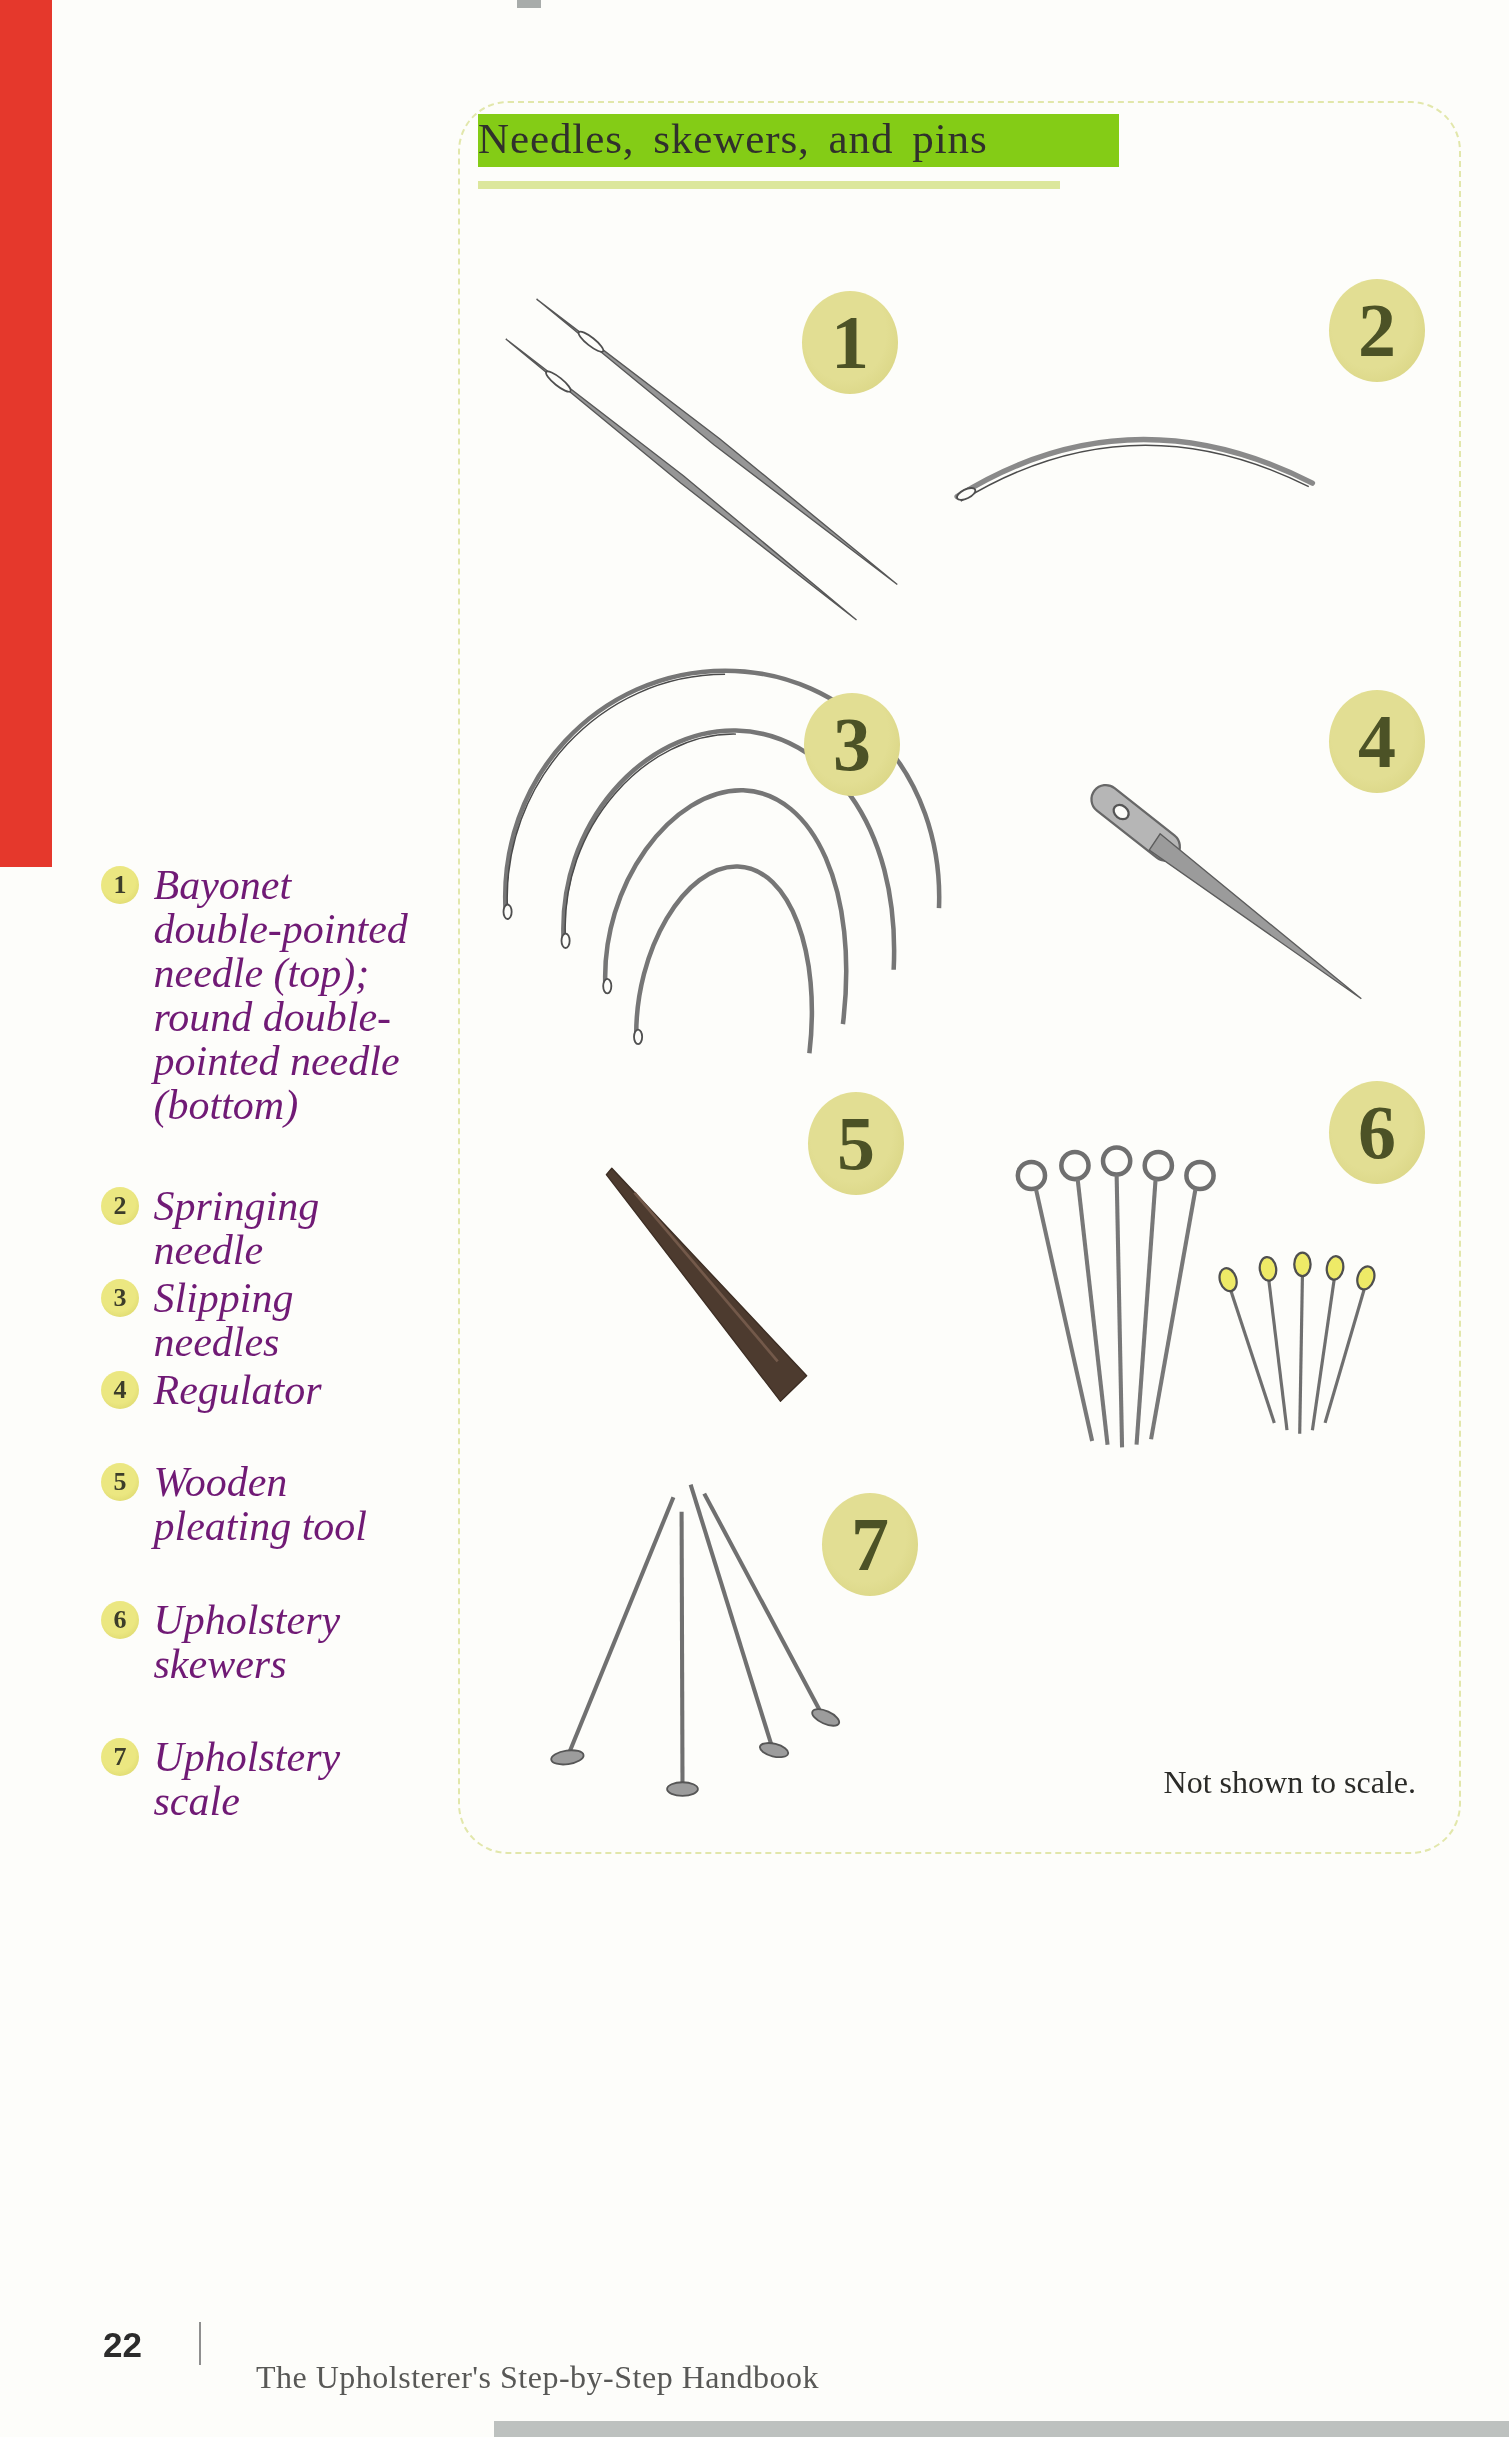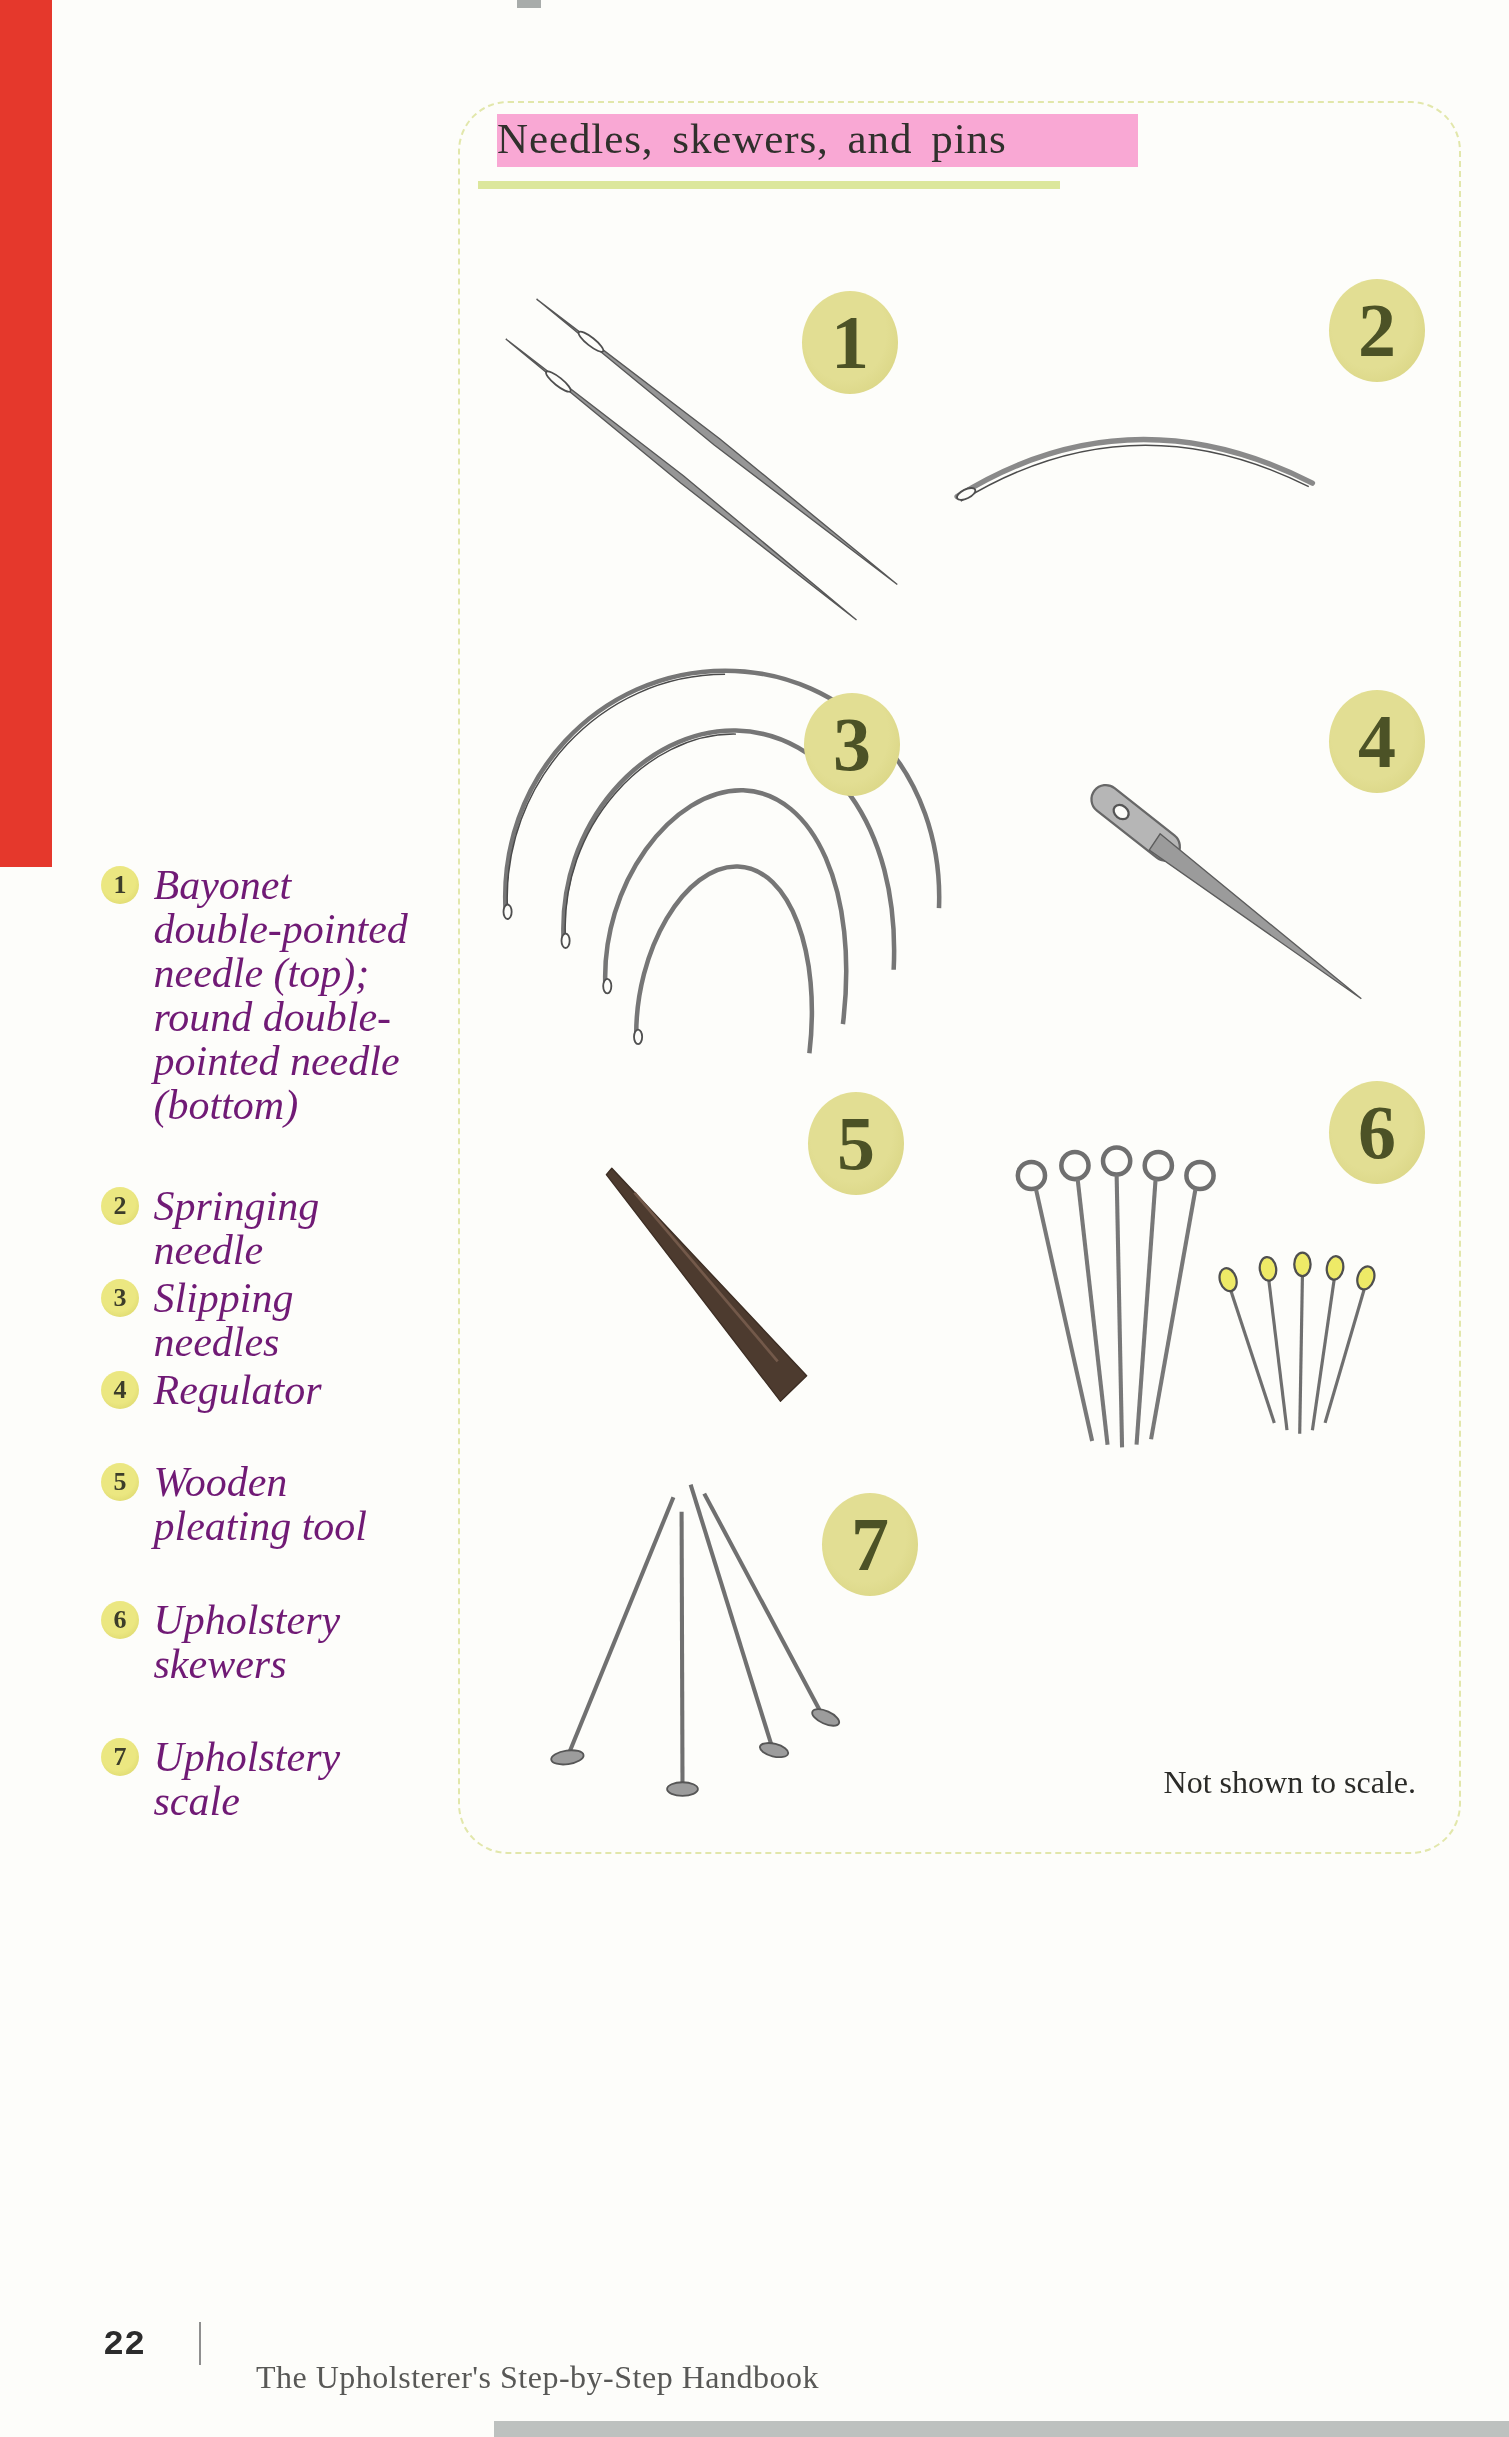--- a/index.html
+++ b/index.html
@@ -14,21 +14,21 @@
   .top-dash{position:absolute;left:517px;top:0;width:23.6px;height:8.2px;background:#a8acaa;}
   .bottom-bar{position:absolute;left:494px;top:2421px;width:1016px;height:17px;background:#bdc1bf;}
   
   .panel{
     position:absolute;left:458px;top:101px;width:999px;height:1749px;
     border:2.7px dashed #e2e7ab;border-radius:50px;background:transparent;
   }
   .fig-title{
     position:absolute;left:478px;top:114px;width:634px;
     font-size:43px;letter-spacing:0.9px;word-spacing:7.2px;color:#30302c;
-    background:#f9a8d4;padding:0 7.2px 3.6px 0;margin-left:19px;
+    background:#84cc16;padding:0 7.2px 3.6px 0;
   }
   .title-underline{position:absolute;left:478px;top:181px;width:582px;height:8.2px;background:#dce79c;}
   .scale-note{position:absolute;right:94px;top:1764px;font-size:32px;color:#2b2b28;margin-left:13px;}
   
   .badge{
     position:absolute;width:96px;height:103px;border-radius:50%;
     background:radial-gradient(ellipse at 45% 40%, #e2de93 55%, #d5d07c 100%);
     display:flex;align-items:center;justify-content:center;
     font-size:76px;font-weight:600;color:#4c5226;
   }
@@ -46,21 +46,21 @@
   .li-5{top:1460px;} .li-6{top:1598px;} .li-7{top:1735px;}
   .legend-badge{
     flex:0 0 auto;width:38px;height:38px;border-radius:50%;margin:2.7px 14.5px 0 0;
     background:radial-gradient(circle at 45% 40%, #ebe781 55%, #d6d165 100%);
     display:flex;align-items:center;justify-content:center;
     font-size:26px;font-weight:700;color:#3c3d2a;
   }
   .legend-label{width:256px;font-size:42px;line-height:44px;color:#701a75;font-style:italic;}
   
   .footer{position:absolute;left:0;top:2320px;width:1510px;height:63px;}
-  .page-num{position:absolute;left:103px;top:5.4px;font-family:Liberation Mono, monospace;font-size:35px;font-weight:600;color:#2c2c2c;text-align:center;}
+  .page-num{position:absolute;left:103px;top:5.4px;font-family:Liberation Sans, sans-serif;font-size:35px;font-weight:600;color:#2c2c2c;text-align:center;}
   .footer-divider{position:absolute;left:199px;top:1.8px;width:1.8px;height:43px;background:#8f8f8f;}
   .book-title{position:absolute;left:256px;top:7.2px;font-size:32px;color:#585856;letter-spacing:0.5px;margin-top:32px;}
   
   .art{position:absolute;left:0;top:0;pointer-events:none;}
 </style>
 </head>
 <body>
 
 <div class="red-bar"></div>
 <div class="top-dash"></div>

